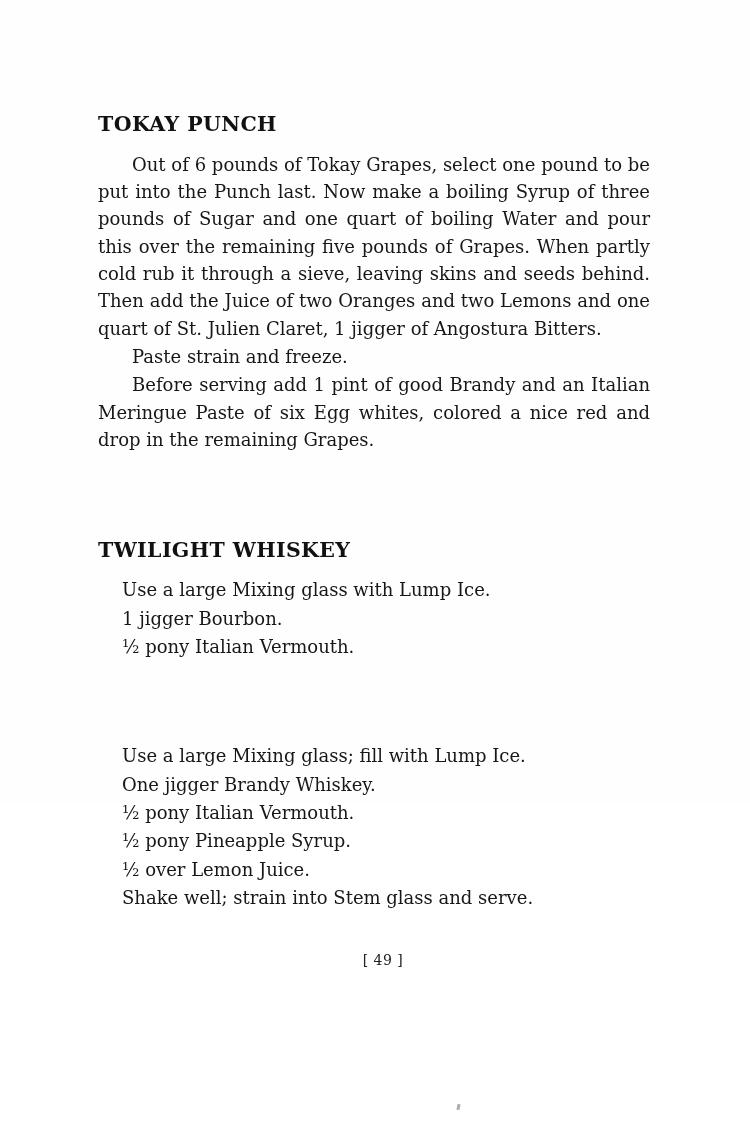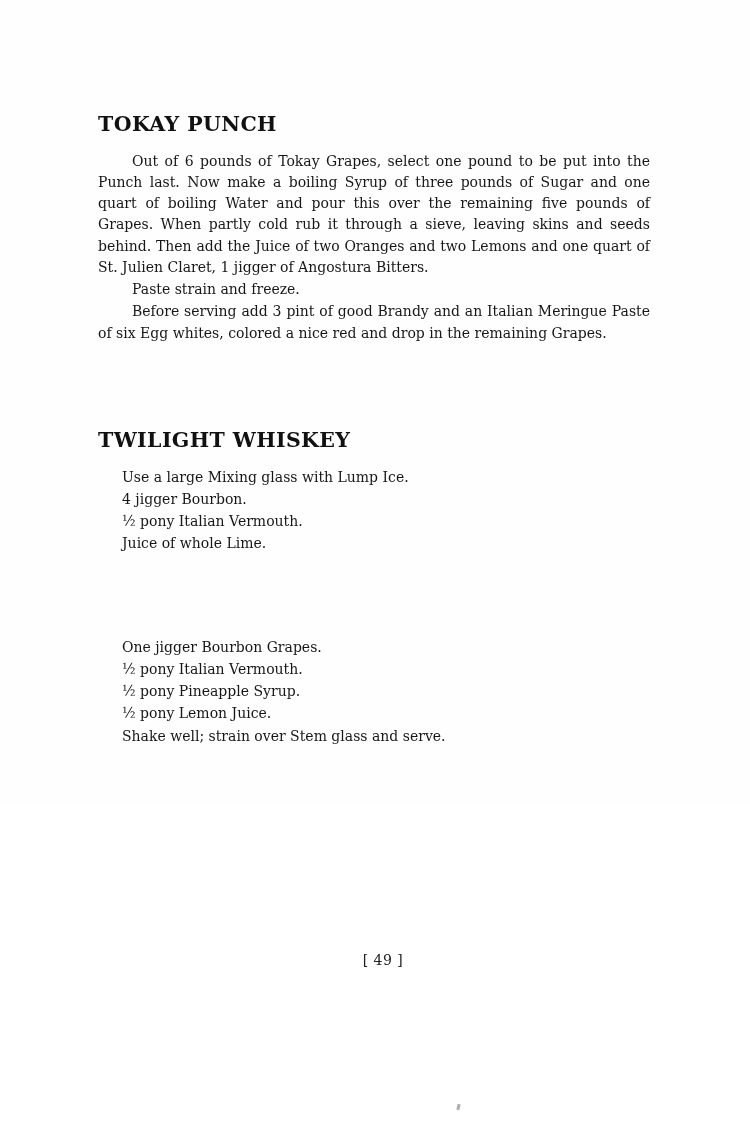--- a/index.html
+++ b/index.html
@@ -35,21 +35,21 @@
     font-family: "DejaVu Serif", "Liberation Serif", serif;
     font-weight: bold;
     font-size: 20.5px;
     letter-spacing: 0.4px;
     color: #111;
     margin: 0 0 14px 0;
     line-height: 1.2;
   }
   .para {
     font-family: "DejaVu Serif", "Liberation Serif", serif;
-    font-size: 14px;
+    font-size: 18px;
     line-height: 1.52;
     color: #171717;
     margin: 0 0 1px 0;
     text-align: justify;
     text-align-last: left;
     font-weight: 500;
   }
   .para.indent {
     text-indent: 34px;
   }
@@ -84,40 +84,40 @@
 </head>
 <body>
 
 <div class="page">
   <div class="content">
 
     <div class="recipe">
       <h2 class="recipe-title">TOKAY PUNCH</h2>
       <p class="para indent">Out of 6 pounds of Tokay Grapes, select one pound to be put into the Punch last.  Now make a boiling Syrup of three pounds of Sugar and one quart of boiling Water and pour this over the remaining five pounds of Grapes.  When partly cold rub it through a sieve, leaving skins and seeds behind.  Then add the Juice of two Oranges and two Lemons and one quart of St. Julien Claret, 1 jigger of Angostura Bitters.</p>
       <p class="para indent">Paste strain and freeze.</p>
-      <p class="para indent">Before serving add 3 pint of good Brandy and an Italian Meringue Paste of six Egg whites, colored a nice red and drop in the remaining Grapes.</p>
+      <p class="para indent">Before serving add 1 pint of good Brandy and an Italian Meringue Paste of six Egg whites, colored a nice red and drop in the remaining Grapes.</p>
     </div>
 
     <div class="spacer-tokay"></div>
 
     <div class="recipe">
       <h2 class="recipe-title">TWILIGHT WHISKEY</h2>
       <p class="para lineitem">Use a large Mixing glass with Lump Ice.</p>
-      <p class="para lineitem">4 jigger Bourbon.</p>
+      <p class="para lineitem">1 jigger Bourbon.</p>
       <p class="para lineitem">½ pony Italian Vermouth.</p>
-      <p class="para lineitem">Juice of whole Lime.</p>
     </div>
 
     <div class="spacer-twilight"></div>
 
     <div class="recipe">
-      <p class="para lineitem">One jigger Bourbon Grapes.</p>
+      <p class="para lineitem">Use a large Mixing glass; fill with Lump Ice.</p>
+      <p class="para lineitem">One jigger Brandy Whiskey.</p>
       <p class="para lineitem">½ pony Italian Vermouth.</p>
       <p class="para lineitem">½ pony Pineapple Syrup.</p>
-      <p class="para lineitem">½ pony Lemon Juice.</p>
-      <p class="para lineitem">Shake well; strain over Stem glass and serve.</p>
+      <p class="para lineitem">½ over Lemon Juice.</p>
+      <p class="para lineitem">Shake well; strain into Stem glass and serve.</p>
     </div>
 
   </div>
 
   <div class="folio">[ 49 ]</div>
   <div class="stray-mark"></div>
 </div>
 
 </body></html>

